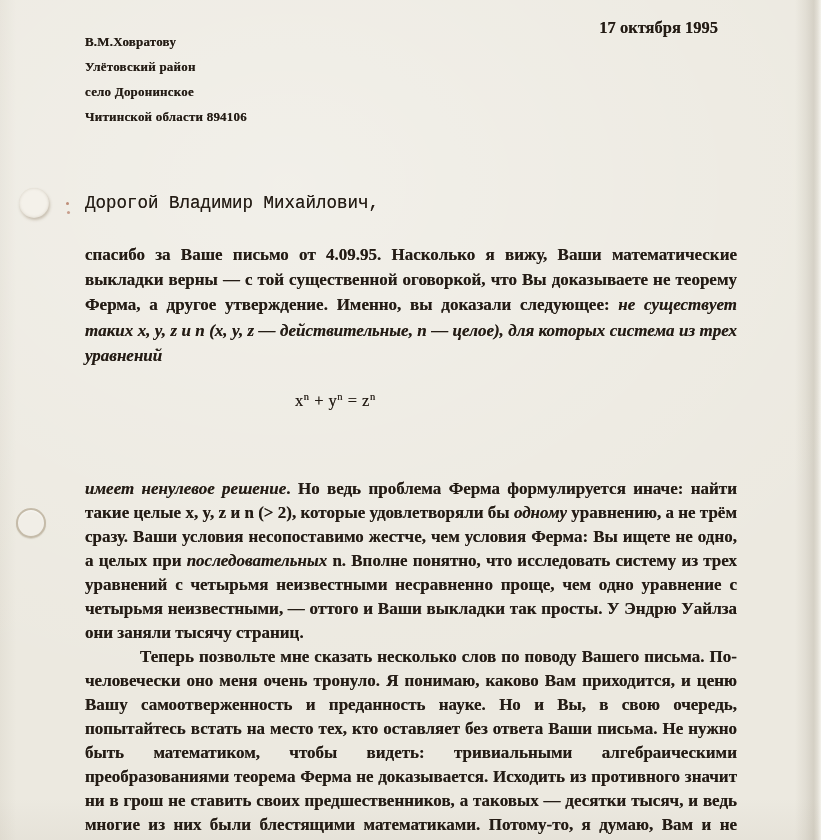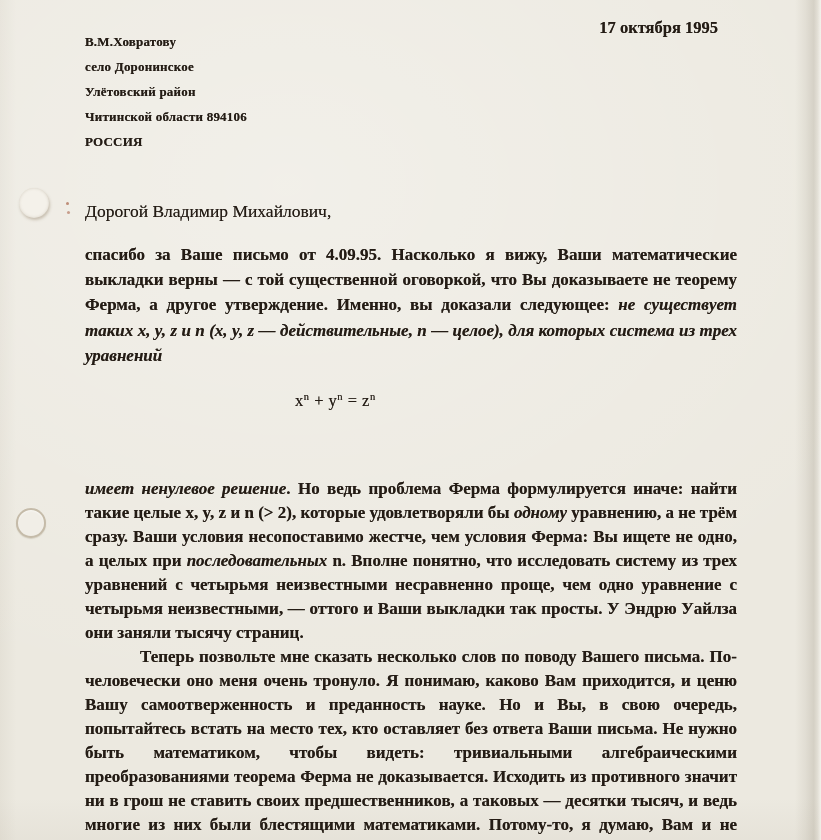--- a/index.html
+++ b/index.html
@@ -49,22 +49,22 @@
   .recipient {
     position: absolute; left: 85px; top: 29px;
     font-size: 13px; line-height: 25px; font-weight: bold;
     letter-spacing: 0.2px;
   }
   .date {
     position: absolute; top: 15px; right: 103px;
     font-size: 16.5px; line-height: 25px; font-weight: bold; text-align: right;
   }
   .salutation {
-    position: absolute; left: 85px; top: 199px;
-    font-size: 17.5px; line-height: 25px;
+    position: absolute; left: 85px; top: 191px;
+    font-size: 17.5px; line-height: 25px; font-family: Liberation Mono, monospace;
   }
   .para {
     margin: 0; text-align: justify;
     font-size: 17px; line-height: 25.2px; font-weight: bold;
   }
   .p1 { position: absolute; left: 85px; top: 242px; width: 652px; }
   .equations {
     position: absolute; left: 295px; top: 388px;
     font-size: 16.5px; line-height: 25.6px; letter-spacing: 0.5px;
   }
@@ -78,24 +78,23 @@
 <body>
 
 <div class="paper">
 
   <div class="punch punch-1"></div>
   <div class="punch punch-2"></div>
   <div class="speck"></div>
 
   <div class="recipient">
     <div>В.М.Ховратову</div>
+    <div>Улётовский район</div>
     <div>село Доронинское</div>
-    <div>Улётовский район</div>
     <div>Читинской области 894106</div>
-    <div>РОССИЯ</div>
   </div>
 
   <div class="date">17 октября 1995</div>
 
   <div class="salutation">Дорогой Владимир Михайлович,</div>
 
   <p class="para p1"><span>спасибо за Ваше письмо от 4.09.95. Насколько я вижу, Ваши математические выкладки верны — с той существенной оговоркой, что Вы доказываете не теорему Ферма, а другое утверждение. Именно, вы доказали следующее: </span><span class="it">не существует таких x, y, z и n (x, y, z — действительные, n — целое), для которых система из трех уравнений</span></p>
 
   <div class="equations">
     <div class="eq"><span>x</span><sup>n</sup><span> + y</span><sup>n</sup><span> = z</span><sup>n</sup></div>

